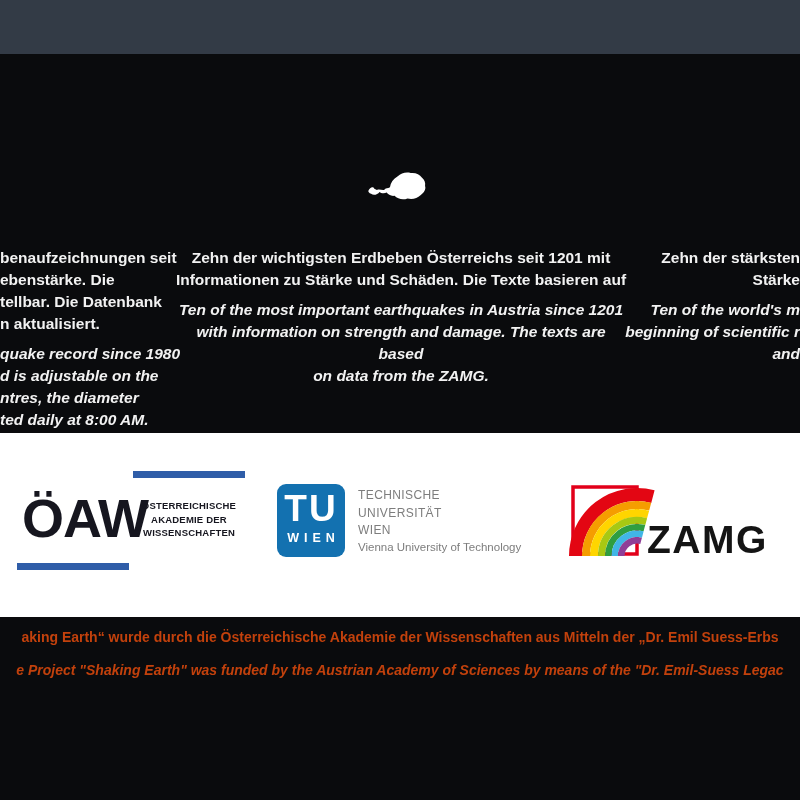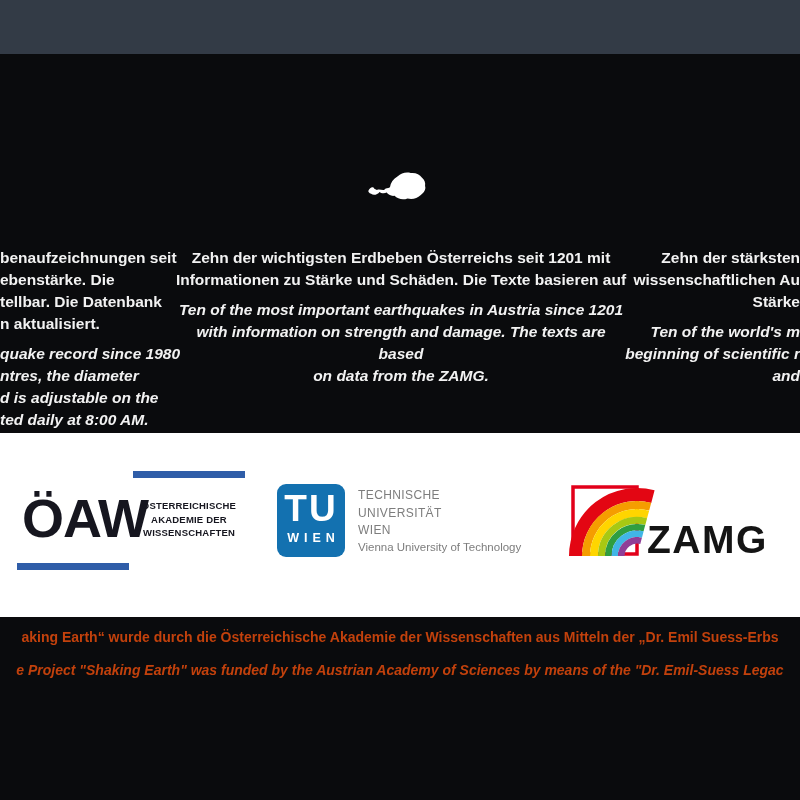--- a/index.html
+++ b/index.html
@@ -72,42 +72,41 @@
 
 <div class="col col-left">
   <div class="de">
     <div class="line">benaufzeichnungen seit</div>
     <div class="line">ebenstärke. Die</div>
     <div class="line">tellbar. Die Datenbank</div>
     <div class="line">n aktualisiert.</div>
   </div>
   <div class="en">
     <div class="line">quake record since 1980</div>
+    <div class="line">d is adjustable on the</div>
     <div class="line">ntres, the diameter</div>
-    <div class="line">d is adjustable on the</div>
     <div class="line">ted daily at 8:00 AM.</div>
   </div>
 </div>
 
 <div class="col col-mid">
   <div class="de">
     <div class="line">Zehn der wichtigsten Erdbeben Österreichs seit 1201 mit</div>
     <div class="line">Informationen zu Stärke und Schäden. Die Texte basieren auf</div>
   </div>
   <div class="en">
     <div class="line">Ten of the most important earthquakes in Austria since 1201</div>
     <div class="line">with information on strength and damage. The texts are based</div>
     <div class="line">on data from the ZAMG.</div>
   </div>
 </div>
 
 <div class="col col-right">
   <div class="de">
     <div class="line">Zehn der stärksten</div>
-    <div class="line">wissenschaftlichen Au</div>
     <div class="line">Stärke</div>
   </div>
   <div class="en">
     <div class="line">Ten of the world's m</div>
     <div class="line">beginning of scientific r</div>
     <div class="line">and</div>
   </div>
 </div>
 
 <div class="whiteband" style="background: rgb(255, 255, 255);"></div>

